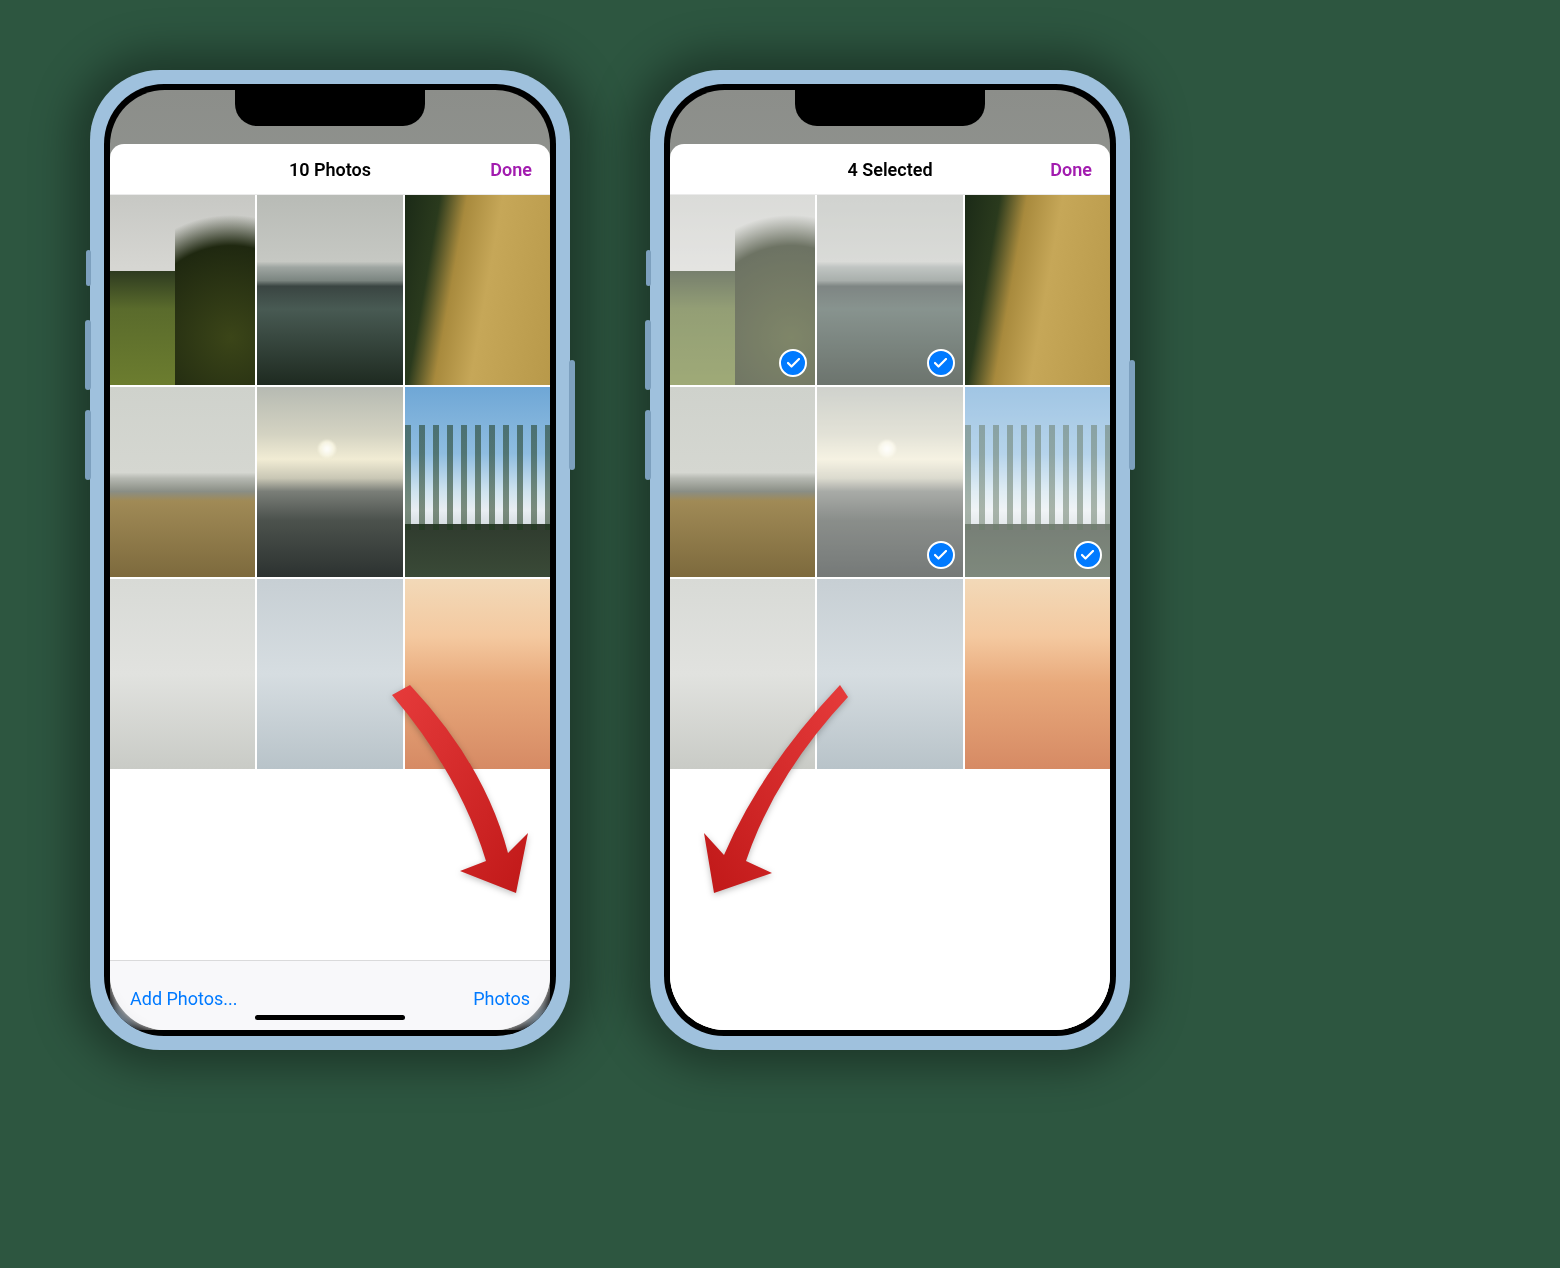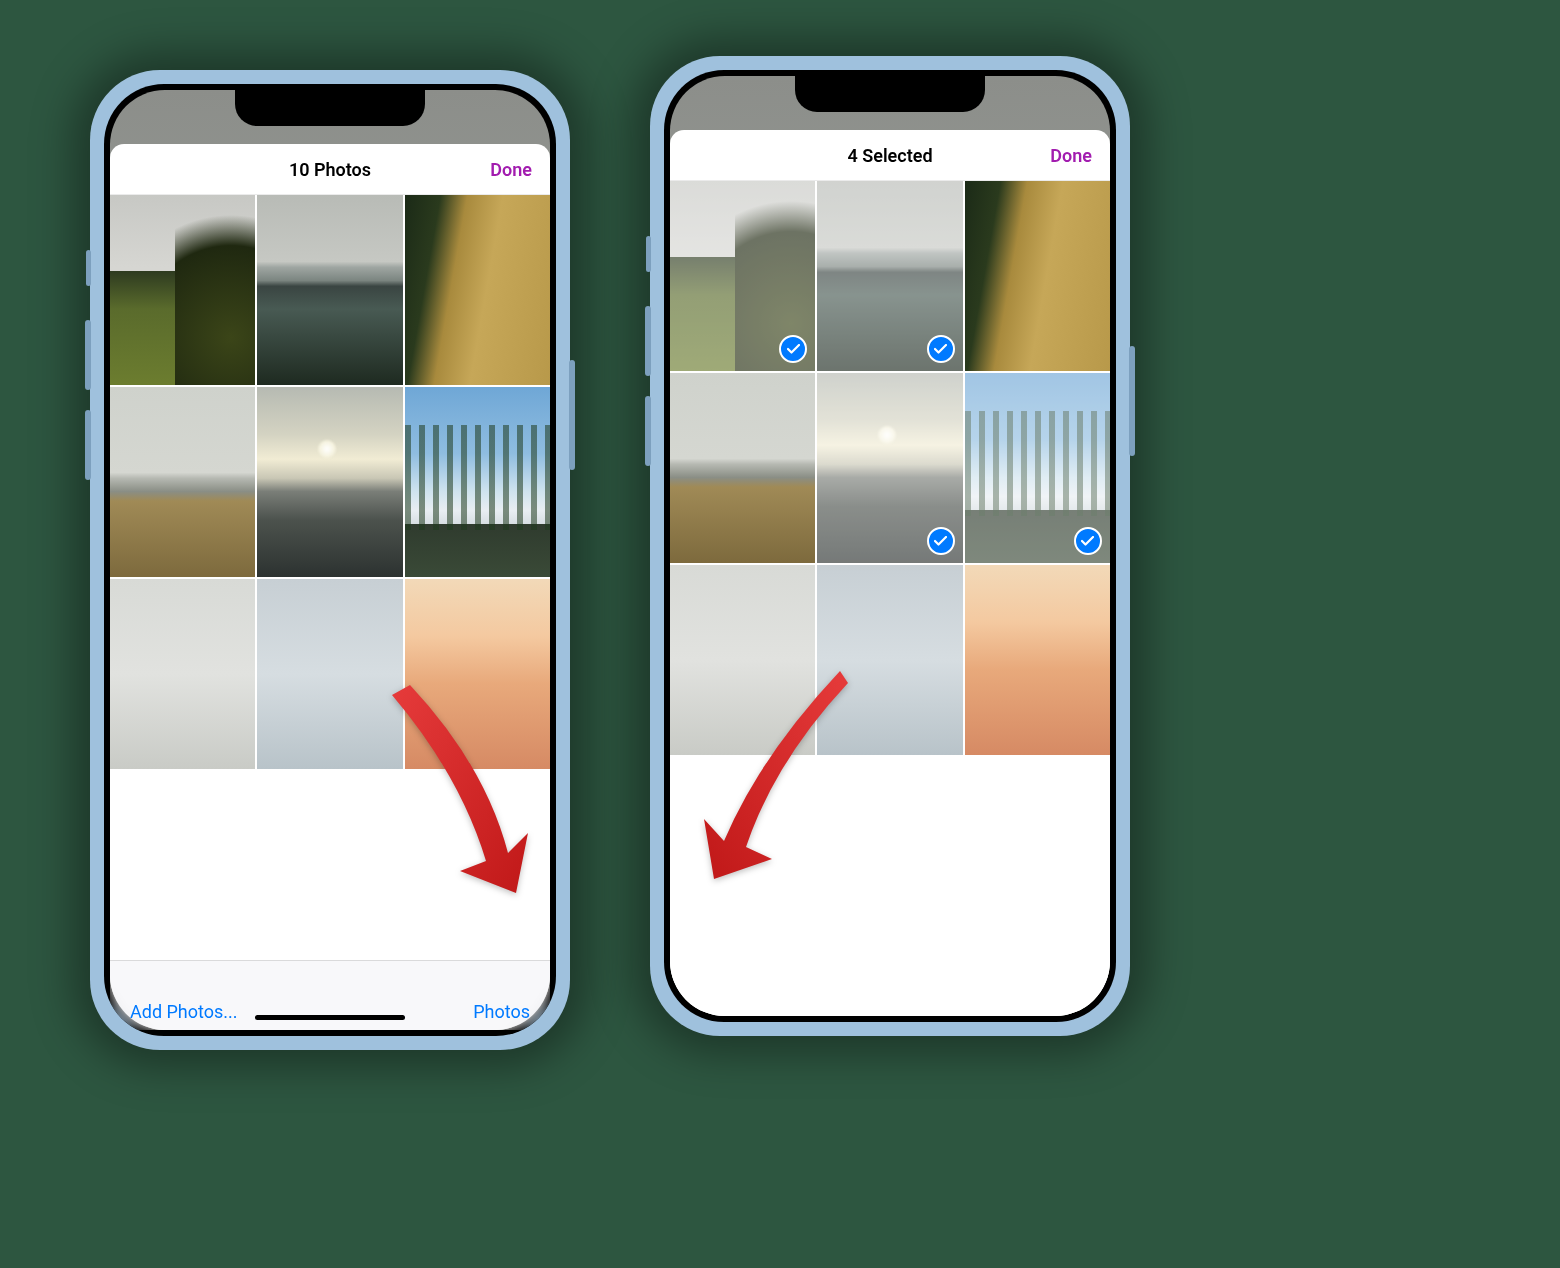--- a/index.html
+++ b/index.html
@@ -33,21 +33,21 @@
   .p3{background:linear-gradient(100deg,#1b2a17 0%,#2a3a1d 20%,#a88a3d 35%,#c6a758 55%,#b8994a 100%);}
   .p4{background:linear-gradient(#cfd2cc 0%,#d5d7d1 45%,#b6b9b2 48%,#8a8e85 55%,#a08a56 60%,#7d6a3d 100%);}
   .p5{background:linear-gradient(#b6bab2 0%,#d4d3c2 25%,#f1ecd4 38%,#c9c7b5 48%,#7a7e78 55%,#4c524d 70%,#2c3230 100%);}
   .p5::before{content:"";position:absolute;left:42%;top:28%;width:18px;height:18px;border-radius:50%;background:radial-gradient(circle,#fff 0%,#f5f2de 60%,transparent 100%);filter:blur(1px);}
   .p6{background:linear-gradient(#6fa7d6 0%,#8fbde0 35%,#cfe3ee 55%,#e8eef2 65%,#d8dfe3 72%,#2f3b2e 72%,#3a4a37 100%);}
   .p6::before{content:"";position:absolute;left:0;right:0;top:20%;height:55%;background:repeating-linear-gradient(90deg,#1e3a1d 0 6px,transparent 6px 14px);opacity:.55;}
   .p7{background:linear-gradient(#d8dad6 0%,#e1e2df 50%,#c9cbc6 100%);}
   .p8{background:linear-gradient(#c7cfd4 0%,#d6dde1 50%,#b8c3c9 100%);}
   .p9{background:linear-gradient(#f2d9b8 0%,#f4c9a0 30%,#e8a97b 55%,#d68a64 100%);}
   
-  .toolbar{height:70px;background:rgba(248,248,250,0.96);backdrop-filter:blur(6px);border-top:0.5px solid rgba(0,0,0,0.12);display:flex;align-items:flex-end;justify-content:space-between;padding:14px 20px 8px 20px;box-sizing:border-box;position:relative;}
+  .toolbar{height:70px;background:rgba(248,248,250,0.96);backdrop-filter:blur(6px);border-top:0.5px solid rgba(0,0,0,0.12);display:flex;align-items:center;justify-content:space-between;padding:14px 20px 8px 20px;box-sizing:border-box;position:relative;}
   .tb-left,.tb-right{color:#007aff;font-size:18px;cursor:pointer;}
   .tb-trash{color:#007aff;cursor:pointer;}
   .tb-trash svg{width:22px;height:26px;}
   .home-ind{position:absolute;bottom:10px;left:50%;transform:translateX(-50%);width:150px;height:5px;border-radius:3px;background:#000;}
   
   .arrow{position:absolute;pointer-events:none;z-index:30;}
   .arrow svg{width:160px;height:220px;filter:drop-shadow(0 2px 3px rgba(0,0,0,.25));}
 </style>
 </head>
 <body>
@@ -111,21 +111,21 @@
                   <stop offset="1" stop-color="#c01818"></stop>
             </linearGradient>
           </defs>
           <path d="M30,10 Q105,90 128,178 L148,158 L136,218 L80,196 L106,186 Q80,100 12,20 Z" fill="url(#ag1)"></path>
         </svg>
       </div>
     </div>
   </div>
 </div>
 
-<div class="phone" style="left:650px;top:56px;">
+<div class="phone" style="left:650px;top:70px;">
   <span class="side-btn btn-mute"></span>
   <span class="side-btn btn-vu"></span>
   <span class="side-btn btn-vd"></span>
   <span class="side-btn btn-pw"></span>
   <div class="phone-inner">
     <div class="screen">
       <div class="notch"></div>
       <div class="wallpaper"></div>
       <div class="sheet">
         <div class="nav">

